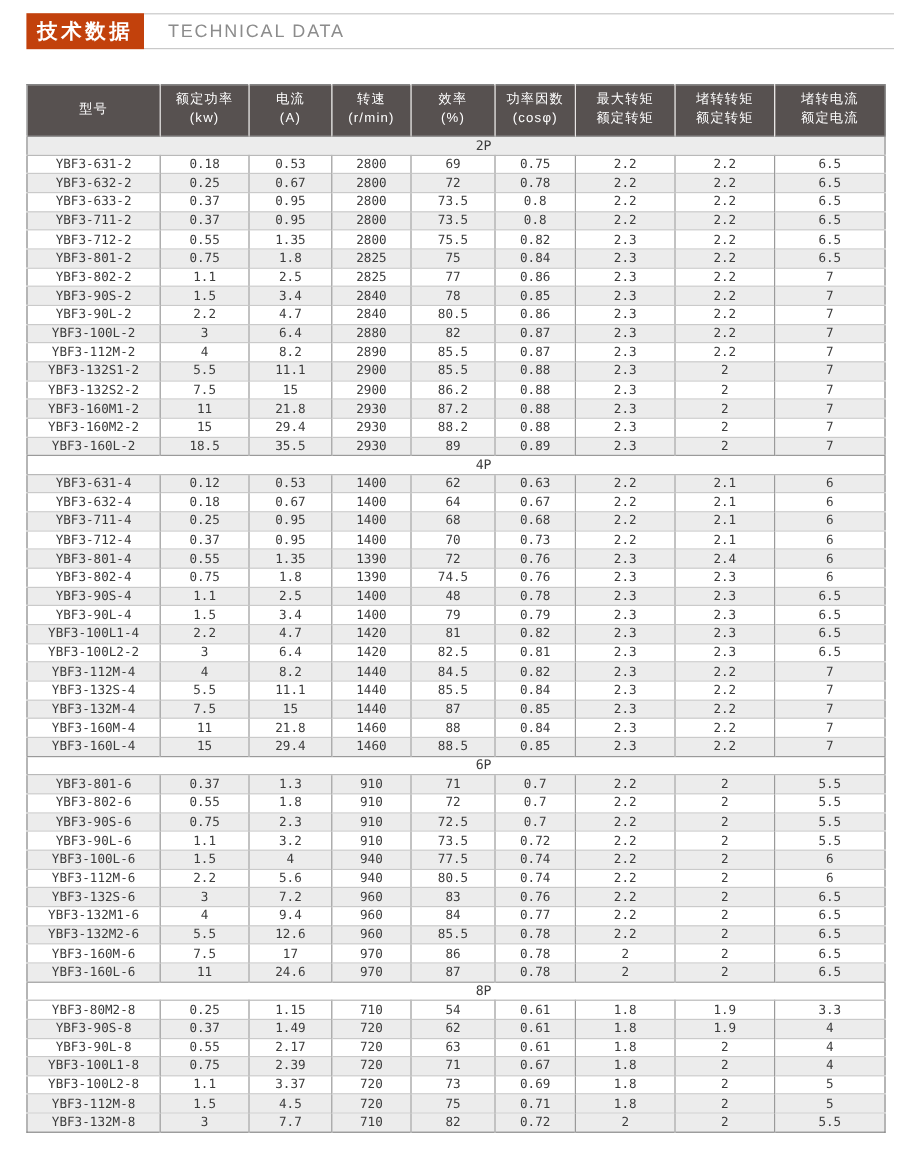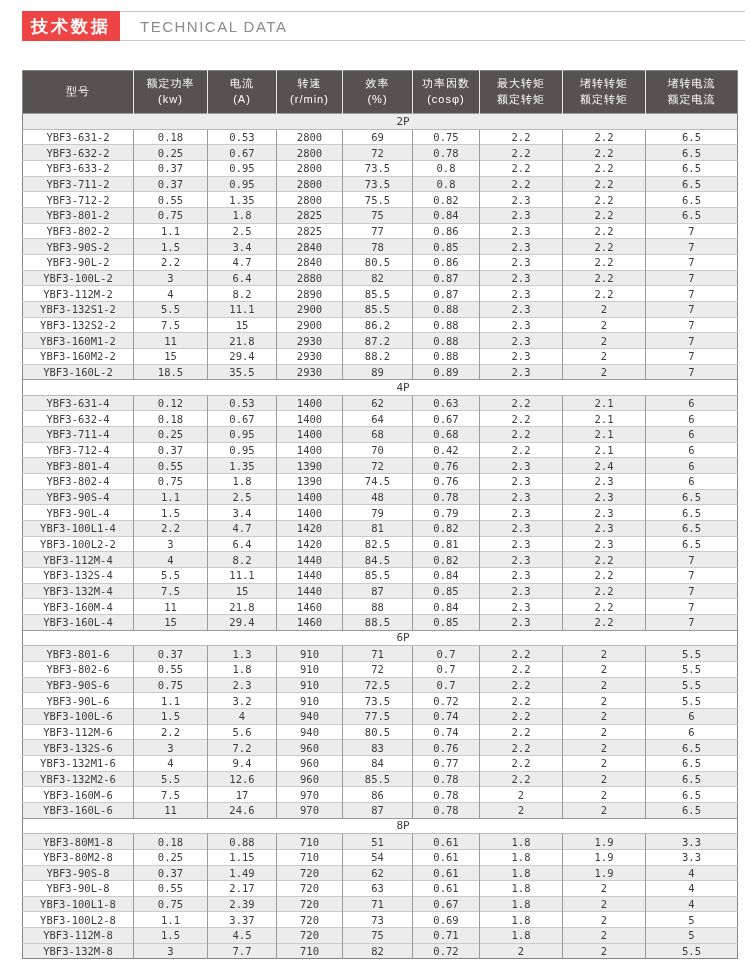--- a/index.html
+++ b/index.html
@@ -12,21 +12,21 @@
   }
   .page{position:relative;width:750px;height:974px;overflow:hidden;}
 
   
   .title-block{
     position:absolute;left:22px;top:11px;
     width:723px;height:30px;
     display:flex;align-items:stretch;
   }
   .title-zh{
-    background:#ef4444;
+    background:#c2410c;
     color:#ffffff;
     font-size:17px;font-weight:bold;letter-spacing:3px;
     width:98px;min-width:98px;
     display:flex;align-items:center;justify-content:center;
   }
   .title-en-wrap{
     flex:1;
     border-top:1px solid #c9c9c9;
     border-bottom:1px solid #c9c9c9;
     display:flex;align-items:center;
@@ -347,21 +347,21 @@
           <td>2.2</td>
           <td>2.1</td>
           <td>6</td>
         </tr>
         <tr class="data-row">
           <td>YBF3-712-4</td>
           <td>0.37</td>
           <td>0.95</td>
           <td>1400</td>
           <td>70</td>
-          <td>0.42</td>
+          <td>0.73</td>
           <td>2.2</td>
           <td>2.1</td>
           <td>6</td>
         </tr>
         <tr class="data-row shaded">
           <td>YBF3-801-4</td>
           <td>0.55</td>
           <td>1.35</td>
           <td>1390</td>
           <td>72</td>
@@ -600,31 +600,20 @@
           <td>970</td>
           <td>87</td>
           <td>0.78</td>
           <td>2</td>
           <td>2</td>
           <td>6.5</td>
         </tr>
         <tr class="section-row">
           <td colspan="9">8P</td>
         </tr>
-        <tr class="data-row shaded">
-          <td>YBF3-80M1-8</td>
-          <td>0.18</td>
-          <td>0.88</td>
-          <td>710</td>
-          <td>51</td>
-          <td>0.61</td>
-          <td>1.8</td>
-          <td>1.9</td>
-          <td>3.3</td>
-        </tr>
         <tr class="data-row">
           <td>YBF3-80M2-8</td>
           <td>0.25</td>
           <td>1.15</td>
           <td>710</td>
           <td>54</td>
           <td>0.61</td>
           <td>1.8</td>
           <td>1.9</td>
           <td>3.3</td>

